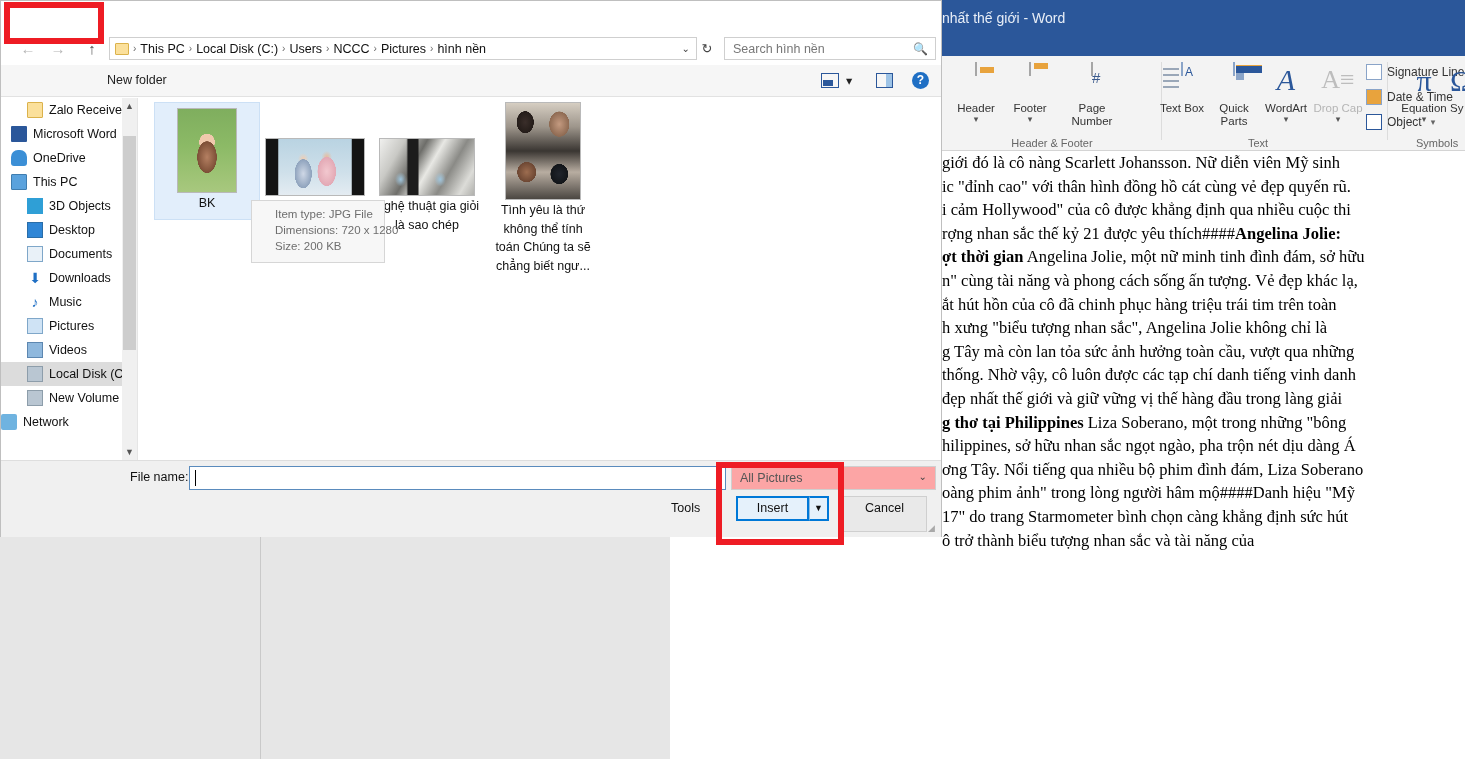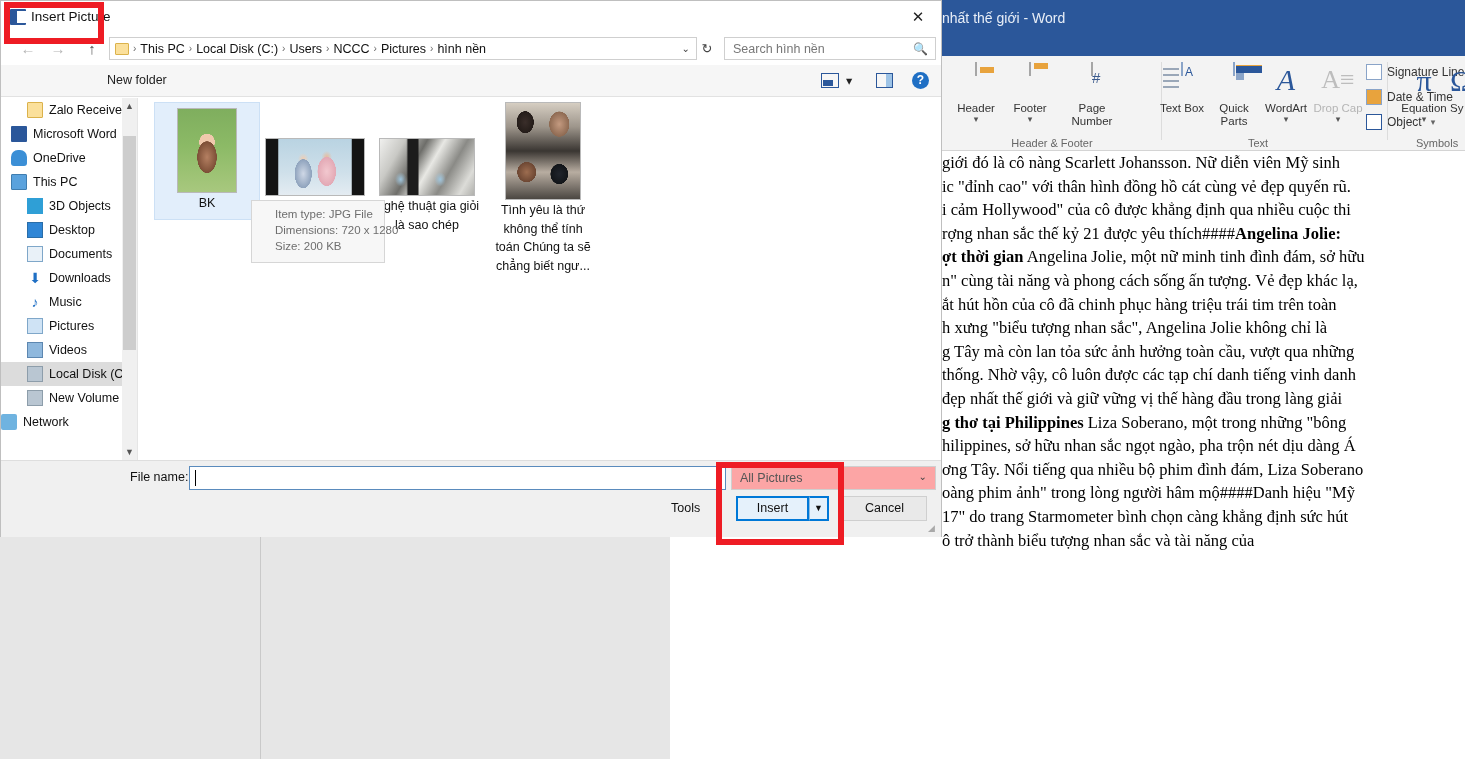--- a/index.html
+++ b/index.html
@@ -211,21 +211,21 @@
     position: absolute; left: 735px; top: 495px; width: 73px; height: 25px;
     background: #e5f1fb; border: 2px solid #0078d7;
     font-size: 12.5px; color: #111; text-align: center; line-height: 21px;
   }
   .insert-split {
     position: absolute; left: 808px; top: 495px; width: 20px; height: 25px;
     background: #e5f1fb; border: 2px solid #0078d7; border-left: 1px solid #8fbde0;
     font-size: 9px; color: #111; text-align: center; line-height: 21px;
   }
   .cancel-btn {
-    position: absolute; left: 841px; top: 495px; width: 85px; height: 25px;
+    position: absolute; left: 841px; top: 495px; width: 85px; height: 36px;
     background: #e9e9e9; border: 1px solid #cfcfcf;
     font-size: 12.5px; color: #111; text-align: center; line-height: 23px;
   }
   .resize-grip { position: absolute; right: 3px; bottom: 3px; width: 10px; height: 10px; color: #a9a9a9; font-size: 9px; }
 
   
   .redbox { position: absolute; border: 6px solid #ee1c24; }
 </style>
 </head>
 <body>
@@ -346,25 +346,20 @@
     </div>
 
     <div class="page-shadow"></div>
     <div class="page-grey">
       <div class="divider"></div>
     </div>
   </div>
 
   <div class="dialog">
 
-    <div class="dlg-titlebar">
-      <div class="dlg-appicon"></div>
-      <div class="dlg-title">Insert Picture</div>
-      <div class="dlg-close">✕</div>
-    </div>
 
     <div class="nav-row">
       <div class="nav-arrow" style="left:16px;">←</div>
       <div class="nav-arrow" style="left:46px;">→</div>
       <div class="nav-arrow" style="left:80px; color:#555;">↑</div>
     </div>
 
     <div class="addr-bar">
       <span class="addr-folder"></span>
       <span class="crumb-sep">›</span>

